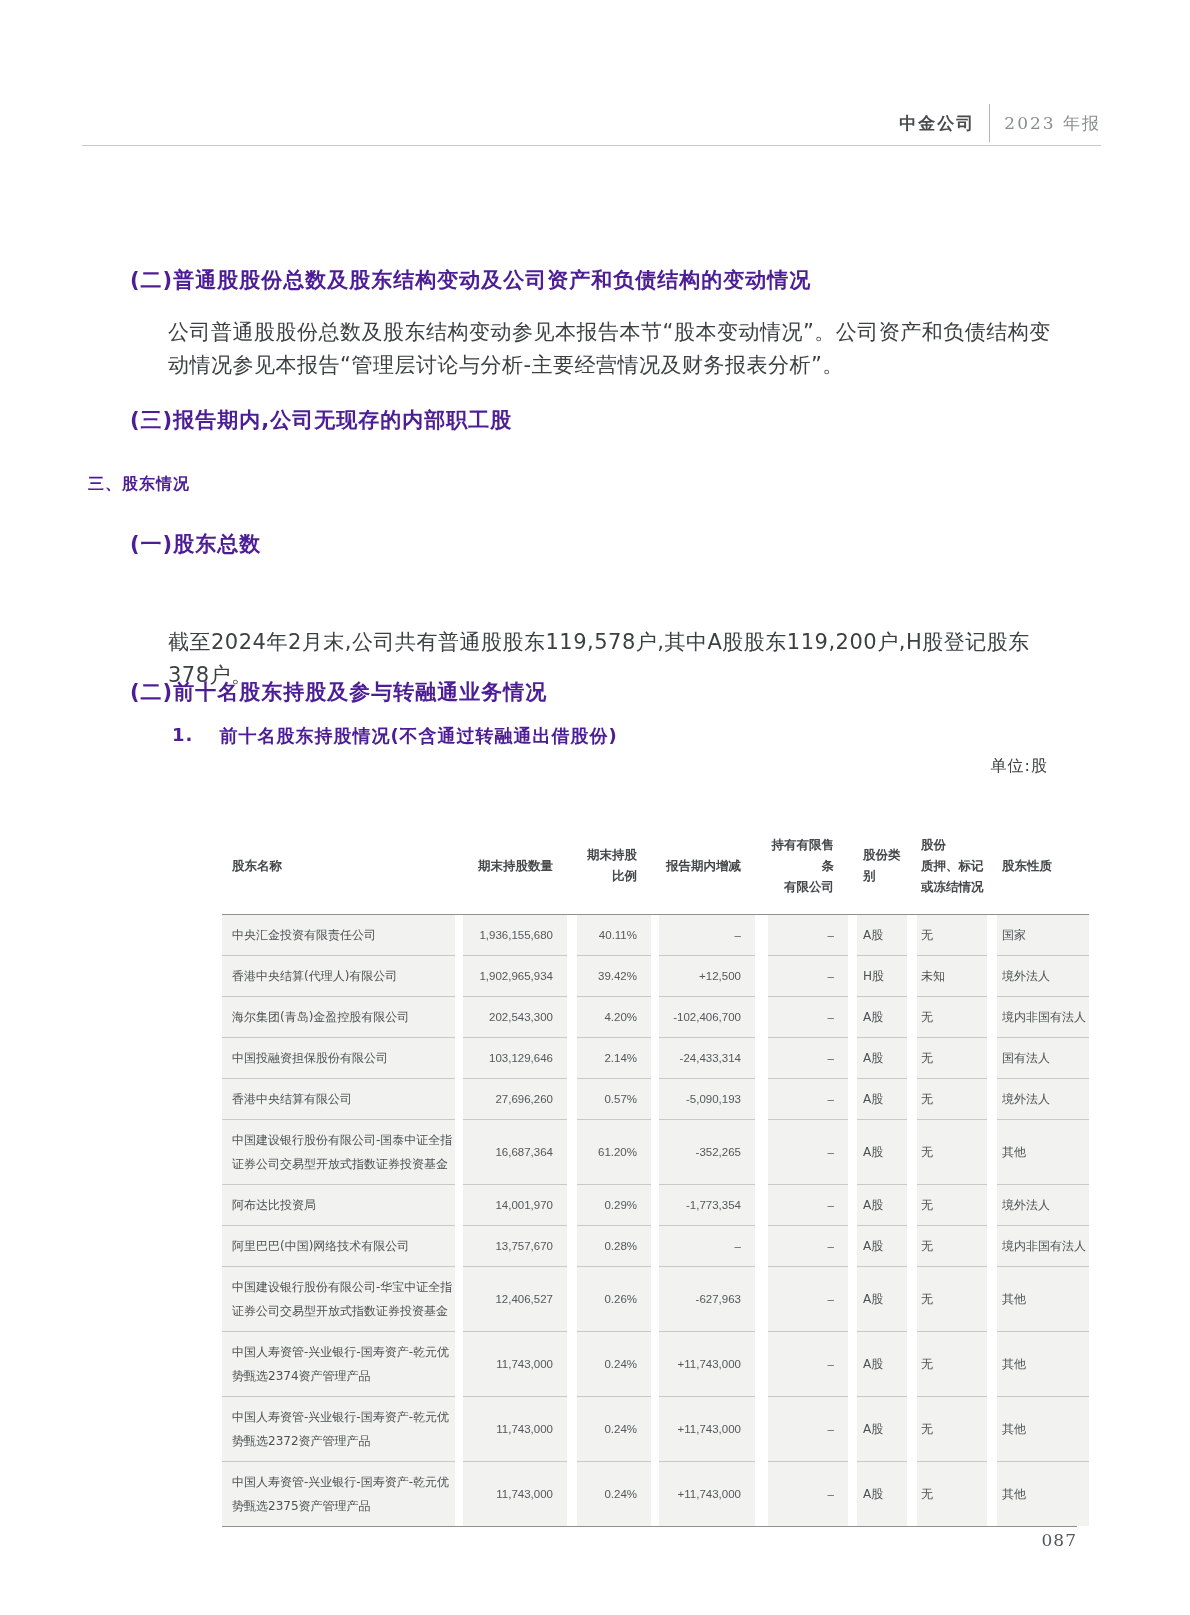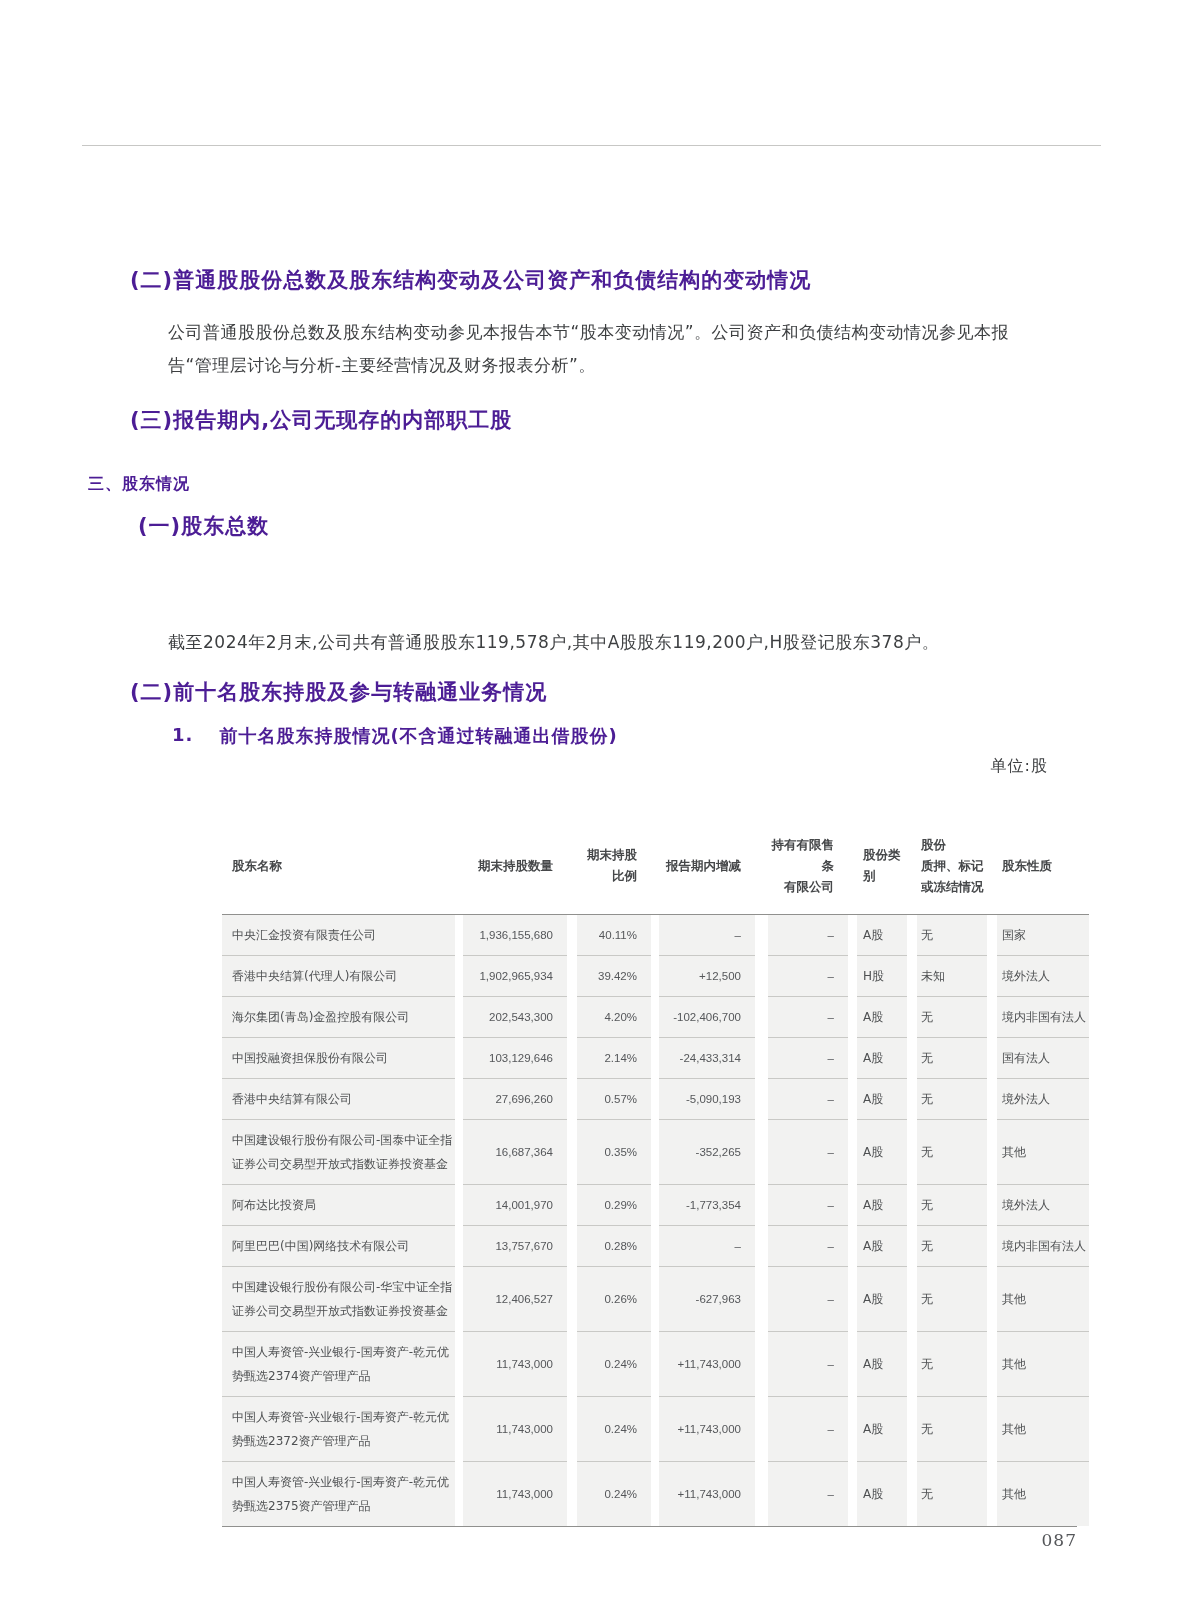--- a/index.html
+++ b/index.html
@@ -12,25 +12,25 @@
   .doc-header .company{font-family:"DejaVu Serif","Liberation Serif",serif;font-size:17px;font-weight:600;color:#4a4b4d;letter-spacing:2px;}
   .doc-header .vdiv{width:1px;height:38px;background:#b3b3b1;margin:0 14px;}
   .doc-header .edition{font-family:"DejaVu Serif","Liberation Serif",serif;font-size:17px;color:#8a8c8e;letter-spacing:2px;}
   .head-rule{position:absolute;left:82px;top:145px;width:1019px;height:1px;background:#c7c7c5;}
   
   .h-green{color:#4c1d95;font-weight:700;letter-spacing:1px;}
   .h1{position:absolute;left:88px;top:474px;font-size:16px;}
   .h2{position:absolute;font-size:21px;}
   .h2-share-total{left:130px;top:266px;}
   .h2-staff-share{left:130px;top:406px;}
-  .h2-total-count{left:130px;top:512px;margin-left:8px;}
+  .h2-total-count{left:130px;top:530px;}
   .h2-top10{left:130px;top:678px;}
   .h3{position:absolute;left:172px;top:724px;font-size:18px;display:flex;gap:26px;}
   
-  .para{position:absolute;left:168px;width:884px;font-size:17px;line-height:33px;letter-spacing:0.5px;color:#3d3f41;}
+  .para{position:absolute;left:168px;width:884px;font-size:21px;line-height:33px;letter-spacing:0.5px;color:#3d3f41;}
   .para-structure{top:316px;}
   .para-holders-1{top:564px;}
   .para-holders-2{top:626px;}
   .unit-label{position:absolute;top:756px;right:142px;font-size:16px;color:#3d3f41;letter-spacing:1px;}
   
   .table-wrap{position:absolute;left:222px;top:818px;width:855px;border-bottom:1px solid #90908e;}
   table{border-collapse:collapse;table-layout:fixed;width:855px;}
   th{
     background:#ffffff;border-bottom:1px solid #90908e;vertical-align:middle;
     font-size:12.5px;font-weight:600;color:#46484a;line-height:21px;
@@ -50,20 +50,25 @@
   .c6{text-align:left;padding-left:4px;}
   .c7{text-align:left;padding-left:5px;}
   
   .page-number{position:absolute;top:1530px;right:113px;font-family:"DejaVu Serif","Liberation Serif",serif;font-size:17px;color:#55575a;letter-spacing:1px;}
 </style>
 </head>
 <body>
 
 <div class="page">
 
+  <div class="doc-header">
+    <span class="company">中金公司</span>
+    <span class="vdiv"></span>
+    <span class="edition">2023 年报</span>
+  </div>
   <div class="head-rule"></div>
 
   <div class="h2 h-green h2-share-total">(二)普通股股份总数及股东结构变动及公司资产和负债结构的变动情况</div>
   <div class="para para-structure">公司普通股股份总数及股东结构变动参见本报告本节“股本变动情况”。公司资产和负债结构变动情况参见本报告“管理层讨论与分析-主要经营情况及财务报表分析”。</div>
 
   <div class="h2 h-green h2-staff-share">(三)报告期内,公司无现存的内部职工股</div>
 
   <div class="h1 h-green">三、股东情况</div>
 
   <div class="h2 h-green h2-total-count">(一)股东总数</div>
@@ -203,21 +208,21 @@
             <td class="sp"></td>
             <td class="c6">无</td>
             <td class="sp"></td>
             <td class="c7">境外法人</td>
           </tr>
           <tr>
             <td class="c0">中国建设银行股份有限公司-国泰中证全指证券公司交易型开放式指数证券投资基金</td>
             <td class="sp"></td>
             <td class="c1">16,687,364</td>
             <td class="sp"></td>
-            <td class="c2">0.35%</td>
+            <td class="c2">61.20%</td>
             <td class="sp"></td>
             <td class="c3">-352,265</td>
             <td class="sp"></td>
             <td class="c4">–</td>
             <td class="sp"></td>
             <td class="c5">A股</td>
             <td class="sp"></td>
             <td class="c6">无</td>
             <td class="sp"></td>
             <td class="c7">其他</td>

